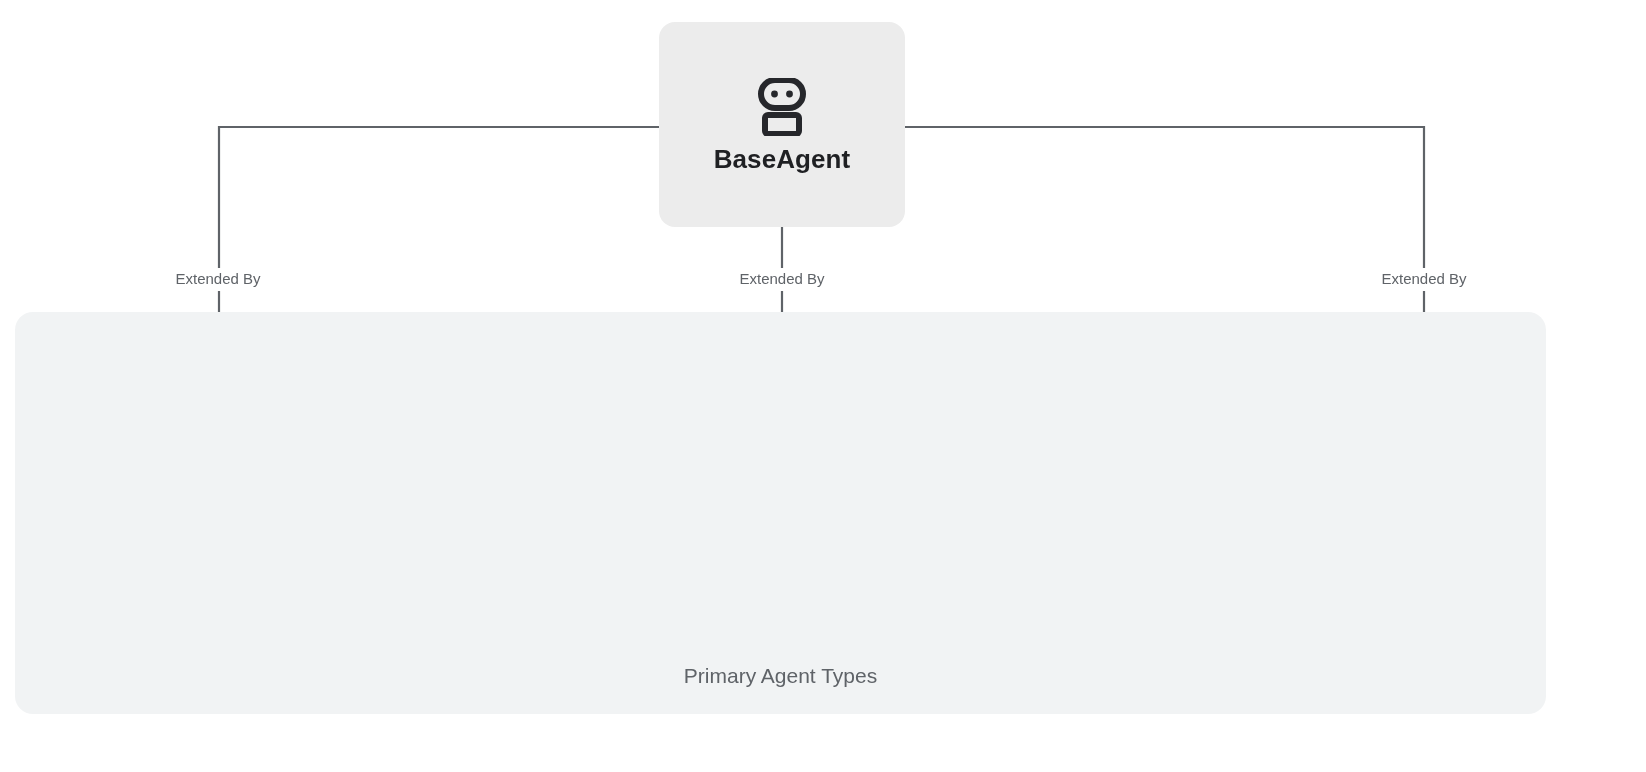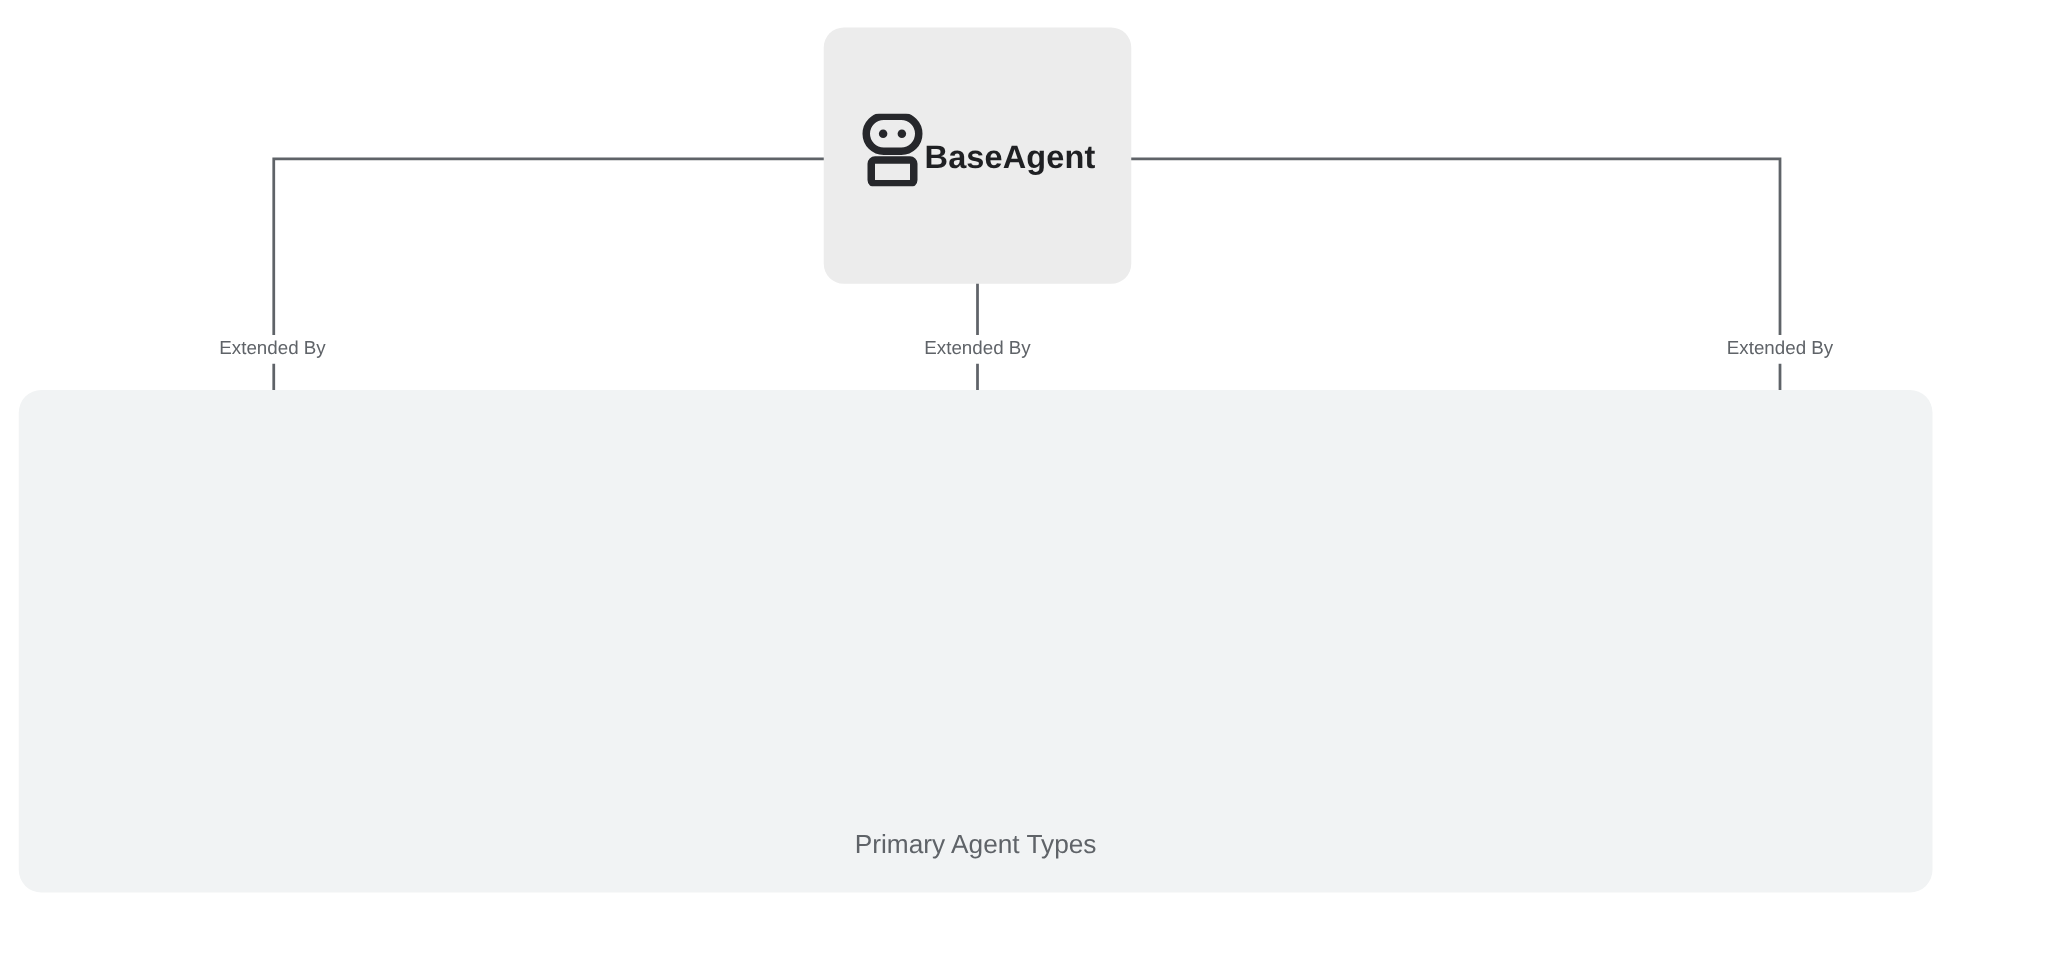--- a/index.html
+++ b/index.html
@@ -37,21 +37,21 @@
   .base-node {
     position: absolute;
     left: 659px;
     top: 22px;
     width: 246px;
     height: 205px;
     background: #ececec;
     border-radius: 16px;
     z-index: 3;
     display: flex;
-    flex-direction: row;
+    flex-direction: column;
     align-items: center;
     justify-content: center;
   }
   .base-node-icon {
     display: block;
     width: 52px;
     height: 58px;
     margin-bottom: 10px;
   }
   .base-node-label {

